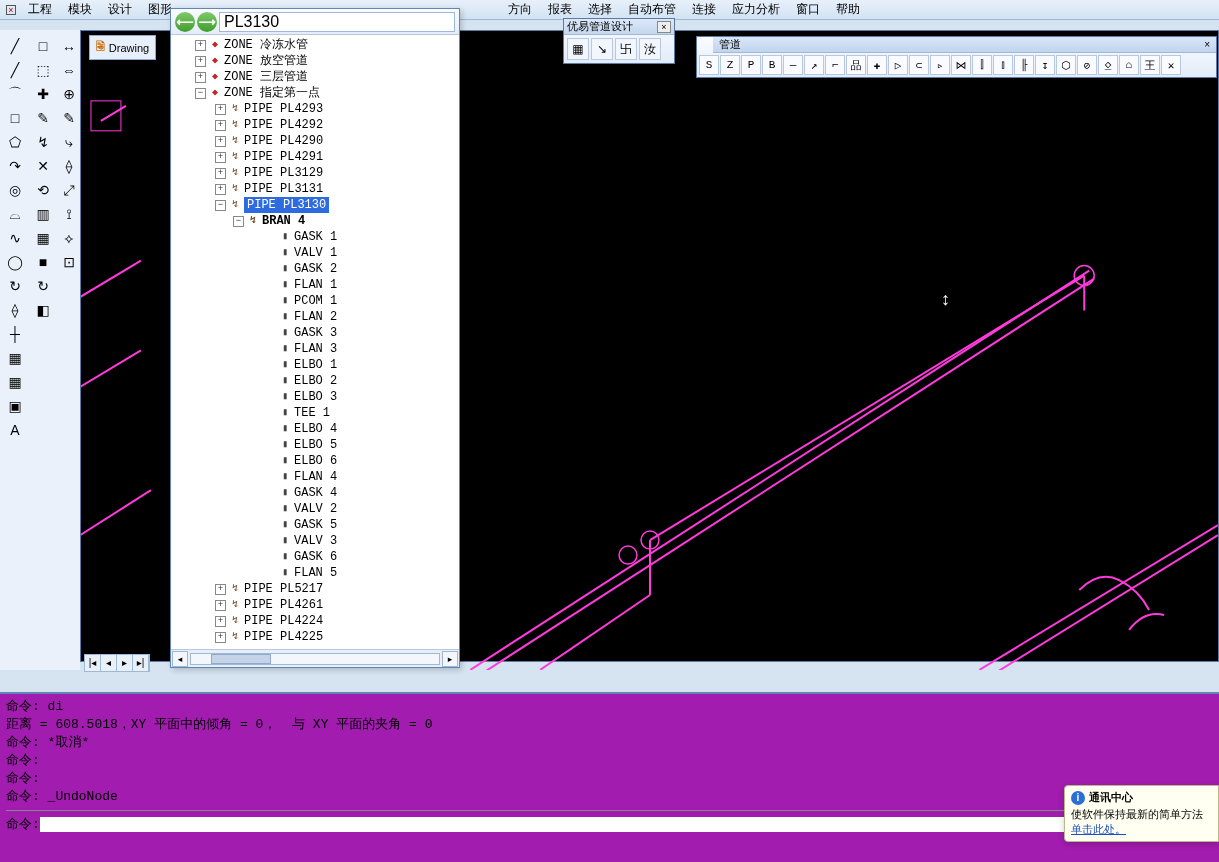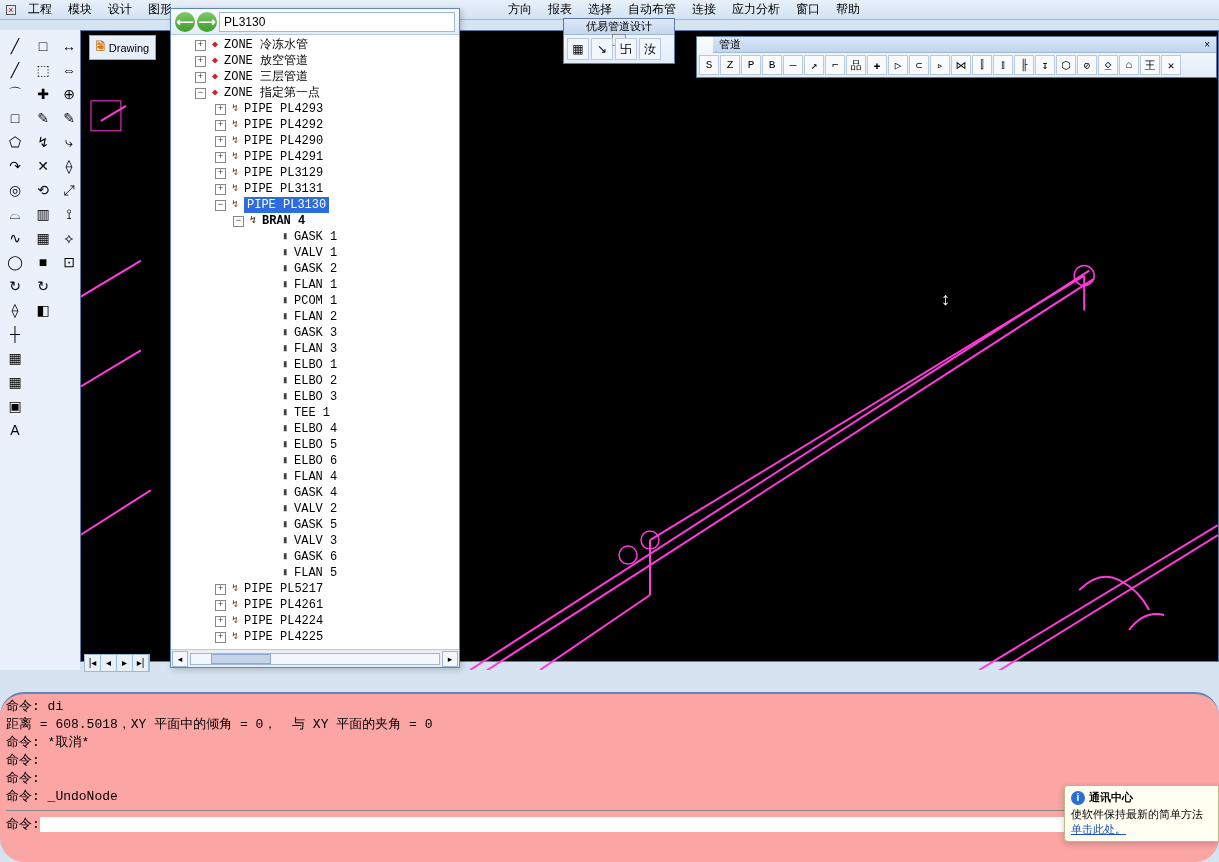--- a/index.html
+++ b/index.html
@@ -109,21 +109,21 @@
     border-radius: 50%;
     display:flex; align-items:center; justify-content:center;
     color:#fff; font-weight:bold; font-size:12px;
   }
   .navbtn.back { background: linear-gradient(#7fc96a,#3f9e2c); }
   .navbtn.fwd  { background: linear-gradient(#7fc96a,#3f9e2c); }
   .tree-path-input {
     flex: 1;
     height: 20px;
     border: 1px solid #9db9d7;
-    font-size: 12px;
+    font-size: 16px;
     padding: 0 4px;
     background:#fff;
   }
   .tree-body {
     flex:1;
     overflow-y: scroll;
     overflow-x: hidden;
     font-family: "Courier New", monospace;
     font-size: 12px;
     padding: 2px 0 2px 4px;
@@ -181,21 +181,20 @@
     background: linear-gradient(#fafcff,#e2ecf8);
     border: 1px solid #5c7aa5;
   }
   .float-tb .titlebar {
     height: 16px;
     background: linear-gradient(#dce8f7,#c4d7ee);
     border-bottom:1px solid #9db9d7;
     display:flex; align-items:center; justify-content:space-between;
     padding: 0 3px;
     font-size: 11px;
-    flex-direction: column;
   }
   .float-tb .titlebar .close {
     width:14px; height:12px; border:1px solid #888; background:#eee;
     font-size:9px; text-align:center; line-height:10px;
   }
   .float-tb .btnrow {
     display:flex; gap:2px; padding:3px;
   }
   .float-tb .btnrow .b {
     width:22px; height:22px; border:1px solid #b7c8df; background:#f2f7fd;
@@ -236,27 +235,26 @@
   }
   .drawnav .nb {
     width:16px; height:16px; border-right:1px solid #9db9d7;
     text-align:center; font-size:10px; line-height:16px;
   }
 
   
   .cmd-area {
     position: absolute;
     left: 0; right: 0; top: 692px; height: 170px;
-    background: #fca5a5;
+    background: #a21caf;
     border-top: 2px solid #6186b6;
     font-family: "SimSun","Courier New", monospace;
     font-size: 13px;
     padding: 4px 6px;
     overflow:hidden;
-    border-radius:24px;
   }
   .cmd-line { height: 18px; line-height:18px; white-space:pre; }
   .cmd-hr { border:0; border-top:1px solid #888; margin:4px 0; }
   .cmd-input-row { display:flex; align-items:center; }
   .cmd-input {
     flex:1; border:none; outline:none;
     font-family: inherit; font-size:13px;
     background:#fff;
   }
 

